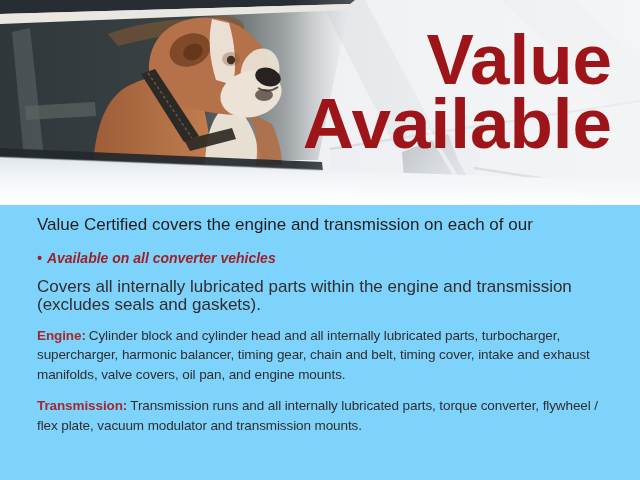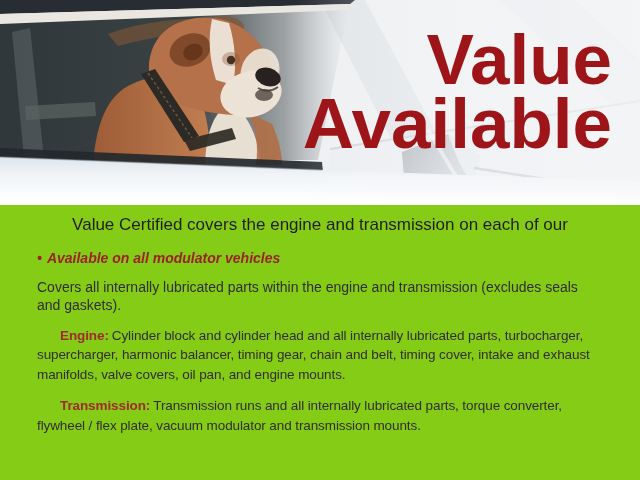--- a/index.html
+++ b/index.html
@@ -1,53 +1,53 @@
 <!DOCTYPE html>
 <html><head>
 <meta charset="utf-8">
 <style>
   html,body{margin:0;padding:0;}
   body{
     width:640px;height:480px;overflow:hidden;background:#ffffff;
     font-family:"Liberation Sans", sans-serif;
     -webkit-font-smoothing:antialiased;
   }
-  .poster{position:relative;width:640px;height:480px;background:#84cc16;}
+  .poster{position:relative;width:640px;height:480px;background:#7dd3fc;}
 
   
   .hero{position:relative;width:640px;height:205px;overflow:hidden;}
   .hero svg{position:absolute;left:0;top:0;display:block;}
   .hero-title{
     position:absolute;top:28px;right:28px;
     text-align:right;font-weight:bold;
     font-size:71px;line-height:64px;letter-spacing:0px;
     color:#9e1519;white-space:nowrap;
   }
 
   
   .content{padding:0 37px;}
   .headline{
-    margin:8px 0 0;text-align:center;color:#221e1f;
+    margin:8px 0 0;color:#221e1f;
     font-size:17px;line-height:23px;font-weight:normal;
   }
   .headline span{display:block;}
   .bullets{
     margin:15px 0 0;padding:0;list-style:none;
     color:#9c2227;font-weight:bold;font-style:italic;
     font-size:14px;line-height:15.5px;
   }
   .bullets .marker{margin-right:5px;}
   .covers{
-    margin:11px 0 0;font-size:14px;line-height:18px;color:#322d2e;
+    margin:11px 0 0;font-size:17px;line-height:18px;color:#322d2e;
   }
   .section{
     margin:12px 0 0;font-size:13.5px;line-height:19.5px;color:#322d2e;
     letter-spacing:-0.1px;
   }
-  .section .label{font-weight:bold;color:#a22a2e;margin-right:3px;margin-left:23px;}
+  .section .label{font-weight:bold;color:#a22a2e;margin-right:3px;}
 </style>
 </head>
 <body>
 
 <div class="poster">
 
   <div class="hero">
 
     <svg width="640" height="205" viewBox="0 0 640 205" preserveAspectRatio="none" xmlns="http://www.w3.org/2000/svg" aria-hidden="true">
       <defs>
@@ -136,21 +136,21 @@
   </div>
 
   <div class="content">
 
     <p class="headline">
       <span>Value Certified covers the engine and transmission on each of our</span>
     </p>
 
     <ul class="bullets">
       <li>
-        <span class="marker">•</span><span>Available on all modulator vehicles</span>
+        <span class="marker">•</span><span>Available on all converter vehicles</span>
       </li>
     </ul>
 
     <p class="covers">Covers all internally lubricated parts within the engine and transmission (excludes seals and gaskets).</p>
 
     <p class="section">
       <span class="label">Engine:</span><span>Cylinder block and cylinder head and all internally lubricated parts, turbocharger, supercharger, harmonic balancer, timing gear, chain and belt, timing cover, intake and exhaust manifolds, valve covers, oil pan, and engine mounts.</span>
     </p>
 
     <p class="section">

